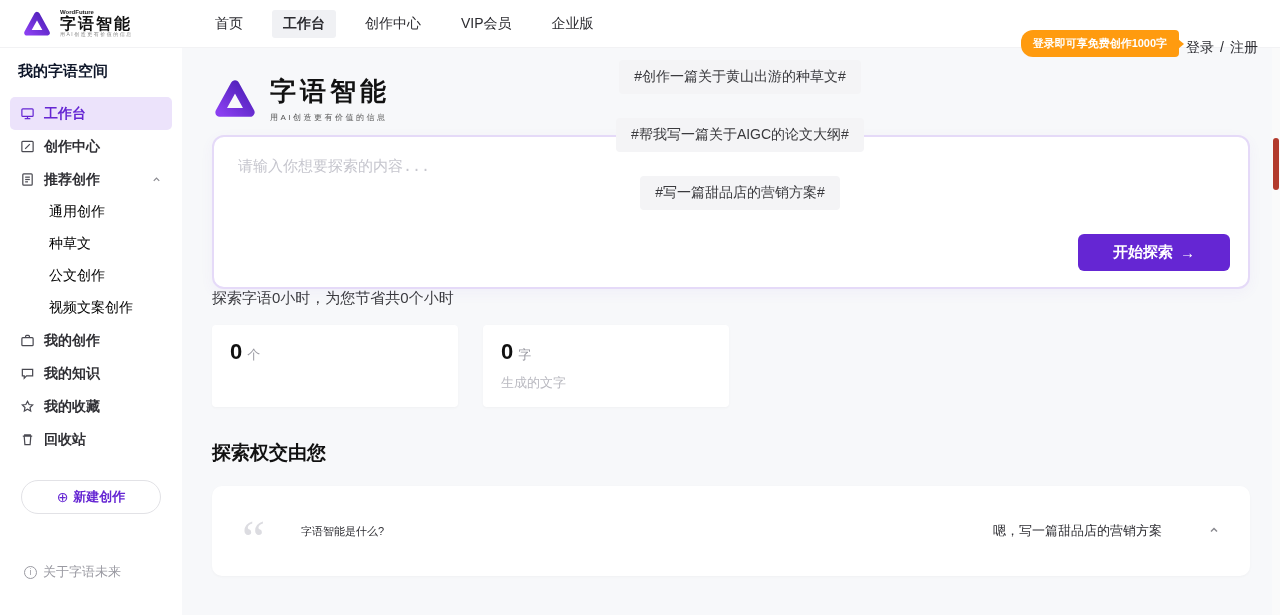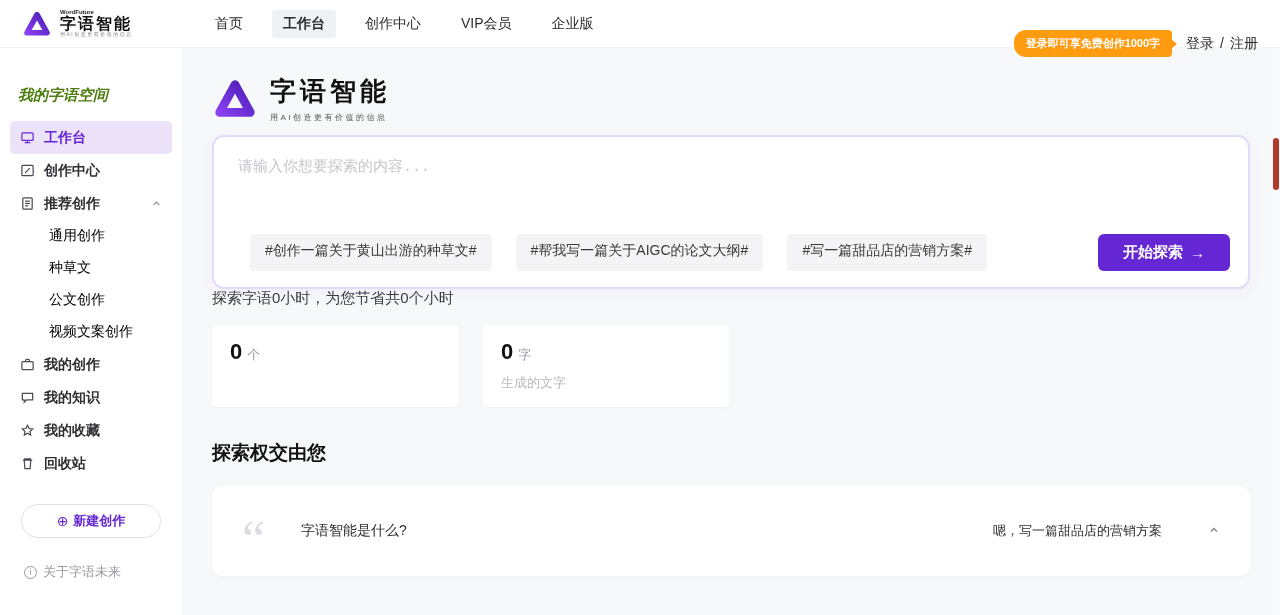--- a/index.html
+++ b/index.html
@@ -11,30 +11,30 @@
     display:flex; align-items:center; padding:0 22px; z-index:20; border-bottom:1px solid #f2f2f4; }
   .logo { display:flex; align-items:center; gap:8px; width:168px; }
   .logo svg { width:30px; height:30px; }
   .logo-text { line-height:1.05; }
   .logo-super { font-size:6px; color:#222; font-weight:bold; }
   .logo-name { font-size:16px; font-weight:bold; color:#111; letter-spacing:2px; }
   .logo-tag { font-size:5px; color:#888; letter-spacing:1.5px; }
   .nav { display:flex; align-items:center; gap:18px; margin-left:14px; }
   .nav-item { font-size:14px; color:#2b2b30; padding:5px 11px; border-radius:3px; cursor:pointer; text-decoration:none; }
   .nav-item.active { background:#f0f1f4; font-weight:bold; }
-  .header-right { margin-left:auto; display:flex; align-items:center; gap:14px;margin-top:40px; }
+  .header-right { margin-left:auto; display:flex; align-items:flex-end; gap:7px;margin-top:40px; }
   .promo { position:relative; background:#ff9b0f; border:none; color:#fff; font-weight:bold;
     font-size:11px; padding:6px 12px; border-radius:12px 4px 4px 12px; cursor:pointer; }
   .promo::after { content:""; position:absolute; right:-5px; top:50%; transform:translateY(-50%);
     border-top:5px solid transparent; border-bottom:5px solid transparent; border-left:6px solid #ff9b0f; }
   .auth { font-size:14px; color:#2b2b30; cursor:pointer; display:flex; gap:6px; }
 
   
   .sidebar { position:fixed; top:48px; left:0; width:182px; bottom:0; background:#fff; padding:14px 10px; }
-  .sb-title { font-size:15px; font-weight:bold; color:#4d7c0f; margin:24px 8px 16px;font-style:italic; }
+  .sb-title { font-size:15px; font-weight:bold; color:#0f172a; margin:0 8px 16px; }
   .sb-item { height:33px; display:flex; align-items:center; gap:9px; padding:0 10px;
     border-radius:5px; font-size:14px; font-weight:600; color:#2f2f34; cursor:pointer; }
   .sb-item svg { width:15px; height:15px; stroke:#4a4a52; fill:none; stroke-width:1.3; flex:0 0 auto; }
   .sb-item.active { background:#ece3fb; color:#6526d3; }
   .sb-item.active svg { stroke:#6526d3; }
   .sb-chevron { margin-left:auto; }
   .sb-chevron svg { width:11px; height:11px; stroke:#8a8a90; }
   .sb-sub { height:32px; display:flex; align-items:center; padding-left:39px; font-size:14px;
     color:#000000; cursor:pointer; font-weight:400; }
   .new-btn { margin:24px auto 0; width:140px; height:34px; border:1px solid #e2e2e6; background:#fff;
@@ -52,42 +52,42 @@
   .hero-logo { display:flex; align-items:center; gap:12px; margin-bottom:12px; }
   .hero-logo svg { width:46px; height:46px; }
   .hero-title { font-size:26px; font-weight:bold; color:#111; letter-spacing:4px; }
   .hero-sub { font-size:8px; color:#555; letter-spacing:2.5px; margin-top:3px; }
 
   .search-card { background:#fff; border:2px solid #e5daf8; border-radius:12px; height:154px;
     position:relative; padding:20px 24px; box-shadow:0 4px 14px rgba(120,80,220,0.05); }
   .search-input { width:100%; height:64px; border:none; outline:none; resize:none;
     font-size:15px; color:#333; font-family:Liberation Mono, monospace; background:transparent; }
   .search-input::placeholder { color:#c6c6ce; }
-  .chip-row { position:absolute; left:36px; right:18px; bottom:16px; display:flex; gap:24px; }
+  .chip-row { position:absolute; left:36px; right:18px; bottom:16px; display:flex; align-items:center; gap:24px;flex-direction:column; }
   .chip { background:#f4f4f6; border-radius:4px; padding:8px 15px; font-size:14px; color:#3a3a3e;
     white-space:nowrap; cursor:pointer; }
   .explore-btn { margin-left:auto; background:#6526d3; color:#fff; border:none; border-radius:6px;
-    padding:9px 25px; font-size:15px; font-weight:bold; cursor:pointer; display:flex; align-items:center; gap:7px; }
+    padding:9px 35px; font-size:15px; font-weight:bold; cursor:pointer; display:flex; align-items:center; gap:7px; }
 
   .stats-summary { font-size:15px; color:#3a3a3e; }
   .stat-row { display:flex; gap:25px; margin-top:17px; }
   .stat-card { width:246px; height:82px; background:#fff; border-radius:4px; padding:14px 18px;
     box-shadow:0 1px 3px rgba(0,0,0,0.03); }
   .stat-value { font-size:22px; font-weight:bold; color:#111; }
   .stat-unit { font-size:13px; font-weight:normal; color:#9a9aa2; margin-left:5px; }
   .stat-label { font-size:13px; color:#b9b9c0; margin-top:9px; }
 
   .explore-section { margin-top:33px; }
   .es-title { font-size:19px; font-weight:bold; color:#111; }
   .es-sub { font-size:13px; color:#86868e; margin-top:7px; }
   .qa-card { margin-top:20px; background:#fff; border-radius:10px; height:90px; padding:0 30px;
     display:flex; align-items:center; box-shadow:0 1px 3px rgba(0,0,0,0.03); }
   .quote { font-family:"Liberation Serif","DejaVu Serif",serif; font-size:52px; color:#dcdce1;
     line-height:0.4; margin-top:18px; letter-spacing:-6px; }
-  .qa-q { font-size:14px; color:#2f2f34; margin-left:42px; }
+  .qa-q { font-size:11px; color:#2f2f34; margin-left:42px; }
   .qa-a { font-size:13px; color:#2f2f34; margin-left:auto; cursor:pointer; }
   .qa-chevron { margin-left:46px; cursor:pointer; }
   .qa-chevron svg { width:12px; height:12px; stroke:#8a8a90; fill:none; stroke-width:1.5; }
 
   
   .scrollbar { position:fixed; top:48px; right:0; width:8px; bottom:0; background:#fafafa; }
   .scroll-thumb { position:absolute; top:90px; right:1px; width:6px; height:52px;
     background:#b23a2c; border-radius:3px; cursor:pointer; }
 </style>
 </head>

